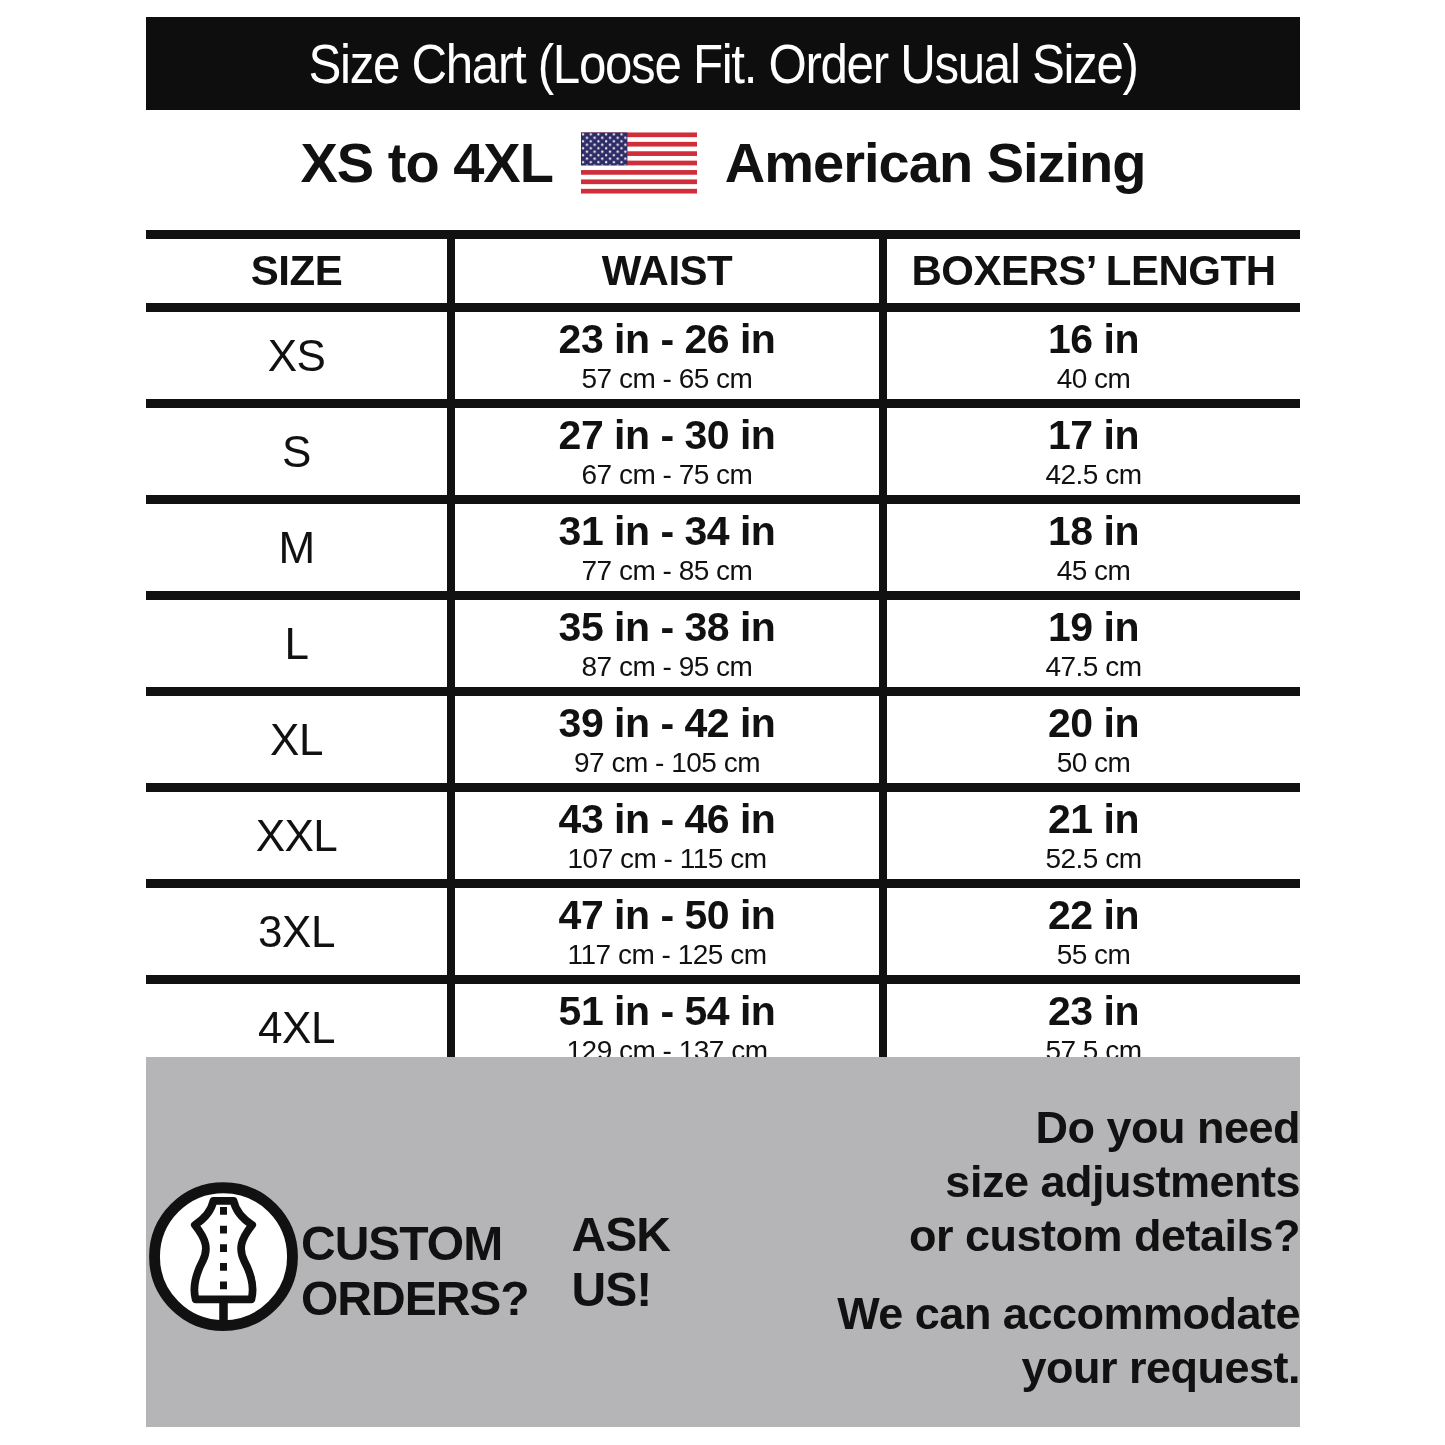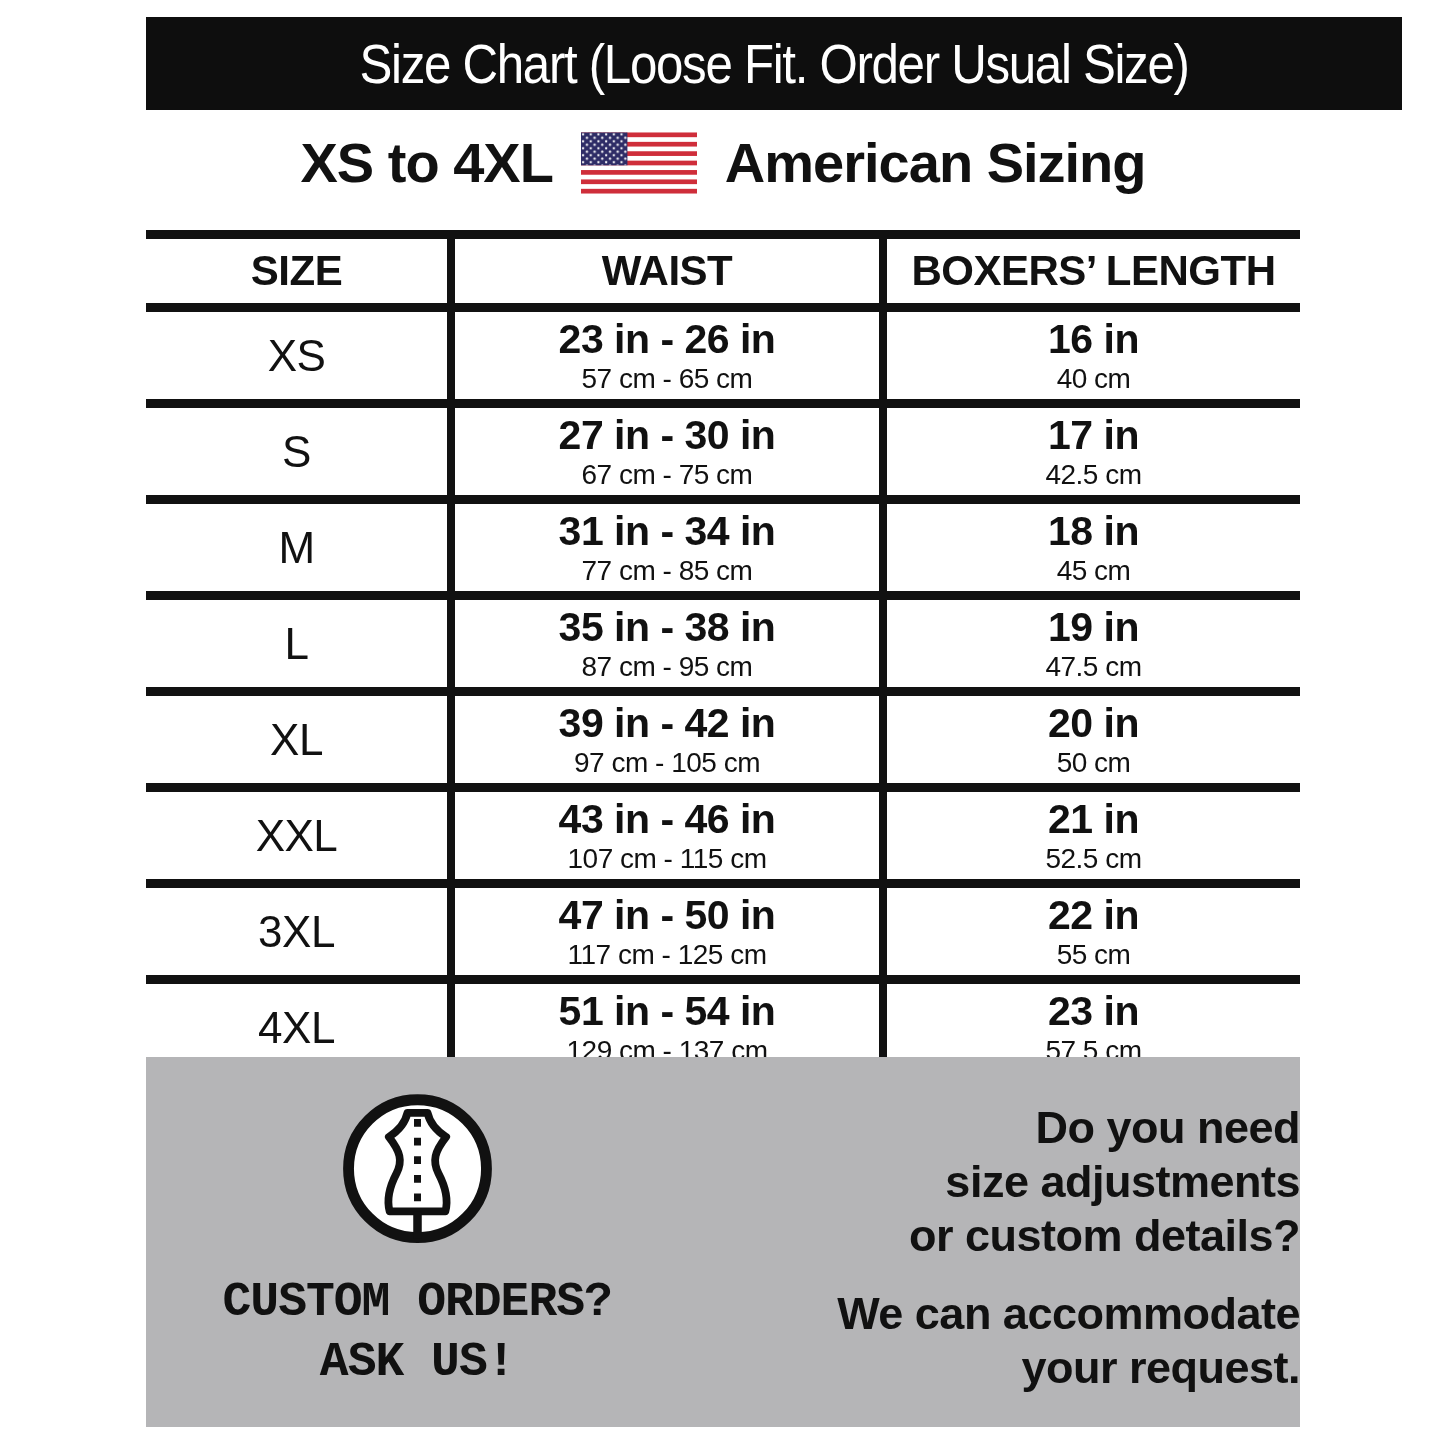--- a/index.html
+++ b/index.html
@@ -7,21 +7,21 @@
     width:1445px; height:1445px;
     font-family:"Liberation Sans", sans-serif;
     color:#111111;
     position:relative;
     overflow:hidden;
   }
   .page { position:absolute; inset:0; background:#ffffff; }
 
   
   .title-bar {
-    position:absolute; left:146px; top:17px; width:1256px; height:93px;
+    position:absolute; left:146px; top:17px; width:1154px; height:93px;
     background:#0e0e0e;
     display:flex; align-items:center; justify-content:center;
   }
   .title-bar .t {
     color:#ffffff; font-size:56px; font-weight:400; white-space:nowrap;
     letter-spacing:-1.5px; transform:scaleX(0.88); transform-origin:center;
   }
 
   
   .subtitle {
@@ -48,22 +48,22 @@
   .size-label { font-size:44px; font-weight:400; letter-spacing:-0.5px; }
   .line-in { font-size:41px; font-weight:700; line-height:1.12; letter-spacing:-0.5px; }
   .line-cm { font-size:28px; font-weight:400; line-height:1.12; letter-spacing:-0.5px; }
 
   
   .custom-box {
     position:absolute; left:146px; top:1057px; width:1154px; height:370px;
     background:#b5b5b7; display:flex;
   }
   .custom-left {
-    width:47%; display:flex; flex-direction:column; align-items:center;
-    padding-top:34px; box-sizing:border-box;font-family:Liberation Mono, monospace;
+    width:47%; display:flex; flex-direction:row; align-items:center;
+    padding-top:34px; box-sizing:border-box;
   }
   .custom-left svg { display:block; }
   .heading1 { margin-top:24px; font-size:48px; font-weight:700; letter-spacing:-1px; }
   .heading2 { margin-top:6px;  font-size:48px; font-weight:700; letter-spacing:-1px; }
   .custom-right {
     width:53%; display:flex; flex-direction:column; align-items:flex-end;
     padding-top:44px; box-sizing:border-box;
     font-size:45px; font-weight:600; line-height:1.2; text-align:center;
     letter-spacing:-0.5px;
   }

